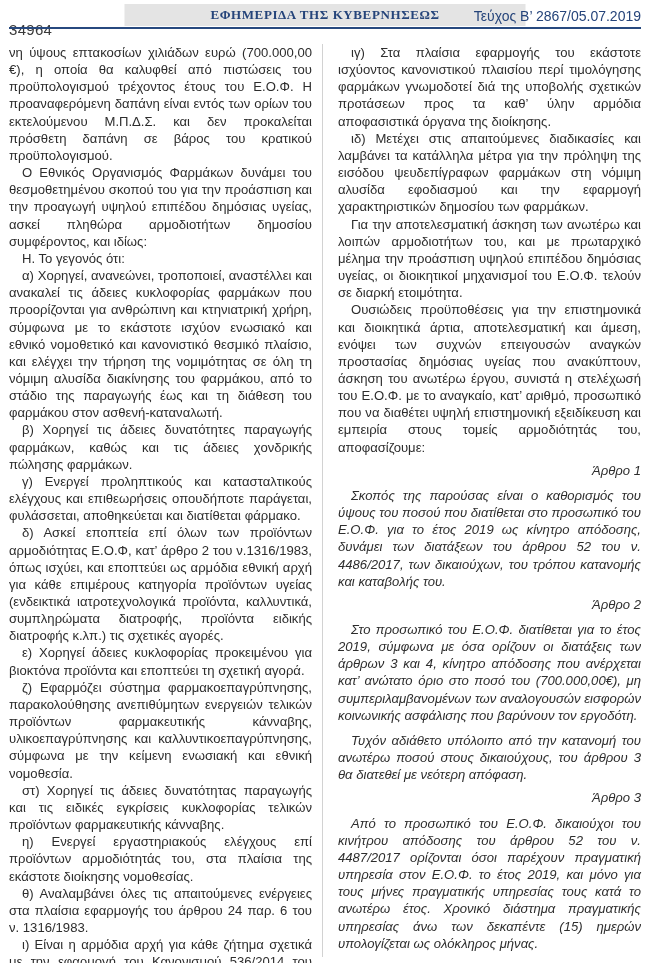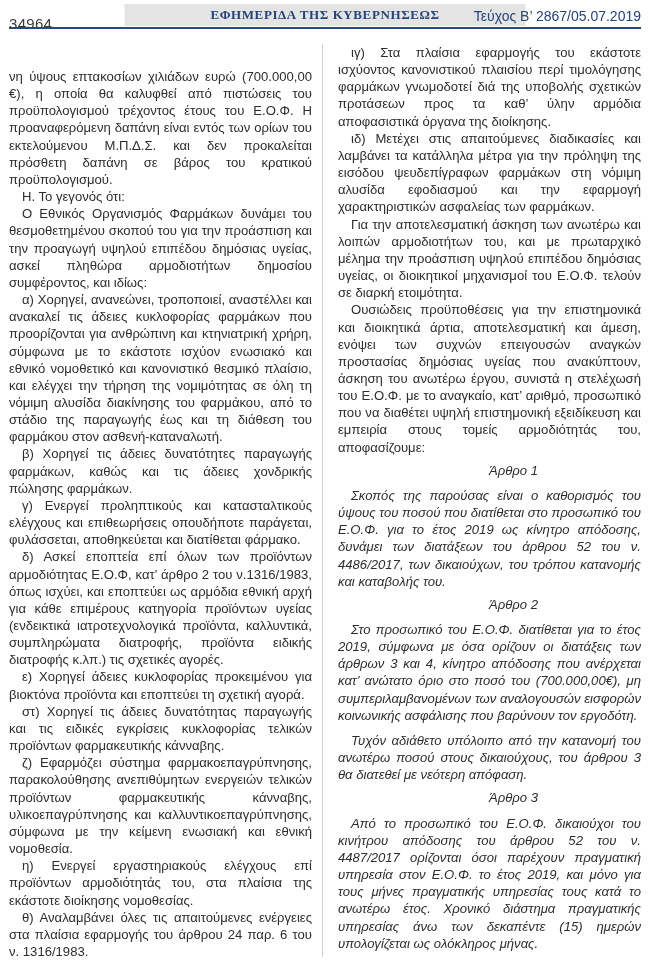--- a/index.html
+++ b/index.html
@@ -7,21 +7,21 @@
     position:relative;
     width:650px; height:963px;
     background:#ffffff;
     font-family:"Liberation Sans", sans-serif;
     color:#2d2d2d;
     overflow:hidden;
   }
   
   .header { position:absolute; top:4px; left:9px; right:9px; height:22px; }
   .page-num {
-    position:absolute; left:0; top:11px;
+    position:absolute; left:0; top:17px;
     font-size:15px; color:#3a3a3a; letter-spacing:0.3px;
   }
   .title-band {
     position:absolute; left:50%; transform:translateX(-50%);
     top:0; width:401px; height:22px;
     background:#e4e4e4;
     display:flex; align-items:center; justify-content:center;
   }
   .gazette-title {
     font-family:"Liberation Serif", serif;
@@ -41,24 +41,24 @@
   .columns {
     position:absolute; top:44px; left:9px; width:632px;
     display:flex; gap:26px;
   }
   .col {
     width:303px;
     font-size:13.1px; line-height:17.15px;
     text-align:justify;
   }
   .col p { margin:0; text-indent:13px; }
-  .col p.noind { text-indent:0;margin-top:24px; }
+  .col p.noind { text-indent:0; }
   .col p.it { font-style:italic;margin-top:8px; }
   .col p.art {
-    font-style:italic; text-indent:0; text-align:center;
+    font-style:italic; text-indent:0; text-align:right;
     padding-left:48px; margin:6px 0 3px 0;
   }
   .col-divider {
     position:absolute; top:44px; bottom:6px; left:322px;
     width:1px; background:#d2d2d2;
   }
 </style>
 </head>
 <body>
 
@@ -69,36 +69,36 @@
     <div class="title-band">
       <span class="gazette-title">ΕΦΗΜΕΡΙΔΑ ΤΗΣ ΚΥΒΕΡΝΗΣΕΩΣ</span>
     </div>
     <div class="issue-info">Τεύχος Β’ 2867/05.07.2019</div>
   </div>
   <div class="header-rule"></div>
 
   <div class="columns">
     <div class="col">
         <p class="noind">νη ύψους επτακοσίων χιλιάδων ευρώ (700.000,00 €), η οποία θα καλυφθεί από πιστώσεις του προϋπολογισμού τρέχοντος έτους του Ε.Ο.Φ. Η προαναφερόμενη δαπάνη είναι εντός των ορίων του εκτελούμενου Μ.Π.Δ.Σ. και δεν προκαλείται πρόσθετη δαπάνη σε βάρος του κρατικού προϋπολογισμού.</p>
+        <p>Ο Εθνικός Οργανισμός Φαρμάκων δυνάμει του θεσμοθετημένου σκοπού του για την προάσπιση και την προαγωγή υψηλού επιπέδου δημόσιας υγείας, ασκεί πληθώρα αρμοδιοτήτων δημοσίου συμφέροντος, και ιδίως:</p>
         <p>Η. Το γεγονός ότι:</p>
-        <p>Ο Εθνικός Οργανισμός Φαρμάκων δυνάμει του θεσμοθετημένου σκοπού του για την προάσπιση και την προαγωγή υψηλού επιπέδου δημόσιας υγείας, ασκεί πληθώρα αρμοδιοτήτων δημοσίου συμφέροντος, και ιδίως:</p>
         <p>α) Χορηγεί, ανανεώνει, τροποποιεί, αναστέλλει και ανακαλεί τις άδειες κυκλοφορίας φαρμάκων που προορίζονται για ανθρώπινη και κτηνιατρική χρήρη, σύμφωνα με το εκάστοτε ισχύον ενωσιακό και εθνικό νομοθετικό και κανονιστικό θεσμικό πλαίσιο, και ελέγχει την τήρηση της νομιμότητας σε όλη τη νόμιμη αλυσίδα διακίνησης του φαρμάκου, από το στάδιο της παραγωγής έως και τη διάθεση του φαρμάκου στον ασθενή-καταναλωτή.</p>
         <p>β) Χορηγεί τις άδειες δυνατότητες παραγωγής φαρμάκων, καθώς και τις άδειες χονδρικής πώλησης φαρμάκων.</p>
         <p>γ) Ενεργεί προληπτικούς και κατασταλτικούς ελέγχους και επιθεωρήσεις οπουδήποτε παράγεται, φυλάσσεται, αποθηκεύεται και διατίθεται φάρμακο.</p>
         <p>δ) Ασκεί εποπτεία επί όλων των προϊόντων αρμοδιότητας Ε.Ο.Φ, κατ’ άρθρο 2 του ν.1316/1983, όπως ισχύει, και εποπτεύει ως αρμόδια εθνική αρχή για κάθε επιμέρους κατηγορία προϊόντων υγείας (ενδεικτικά ιατροτεχνολογικά προϊόντα, καλλυντικά, συμπληρώματα διατροφής, προϊόντα ειδικής διατροφής κ.λπ.) τις σχετικές αγορές.</p>
         <p>ε) Χορηγεί άδειες κυκλοφορίας προκειμένου για βιοκτόνα προϊόντα και εποπτεύει τη σχετική αγορά.</p>
+        <p>ζ) Εφαρμόζει σύστημα φαρμακοεπαγρύπνησης, παρακολούθησης ανεπιθύμητων ενεργειών τελικών προϊόντων φαρμακευτικής κάνναβης, υλικοεπαγρύπνησης και καλλυντικοεπαγρύπνησης, σύμφωνα με την κείμενη ενωσιακή και εθνική νομοθεσία.</p>
         <p>στ) Χορηγεί τις άδειες δυνατότητας παραγωγής και τις ειδικές εγκρίσεις κυκλοφορίας τελικών προϊόντων φαρμακευτικής κάνναβης.</p>
-        <p>ζ) Εφαρμόζει σύστημα φαρμακοεπαγρύπνησης, παρακολούθησης ανεπιθύμητων ενεργειών τελικών προϊόντων φαρμακευτικής κάνναβης, υλικοεπαγρύπνησης και καλλυντικοεπαγρύπνησης, σύμφωνα με την κείμενη ενωσιακή και εθνική νομοθεσία.</p>
         <p>η) Ενεργεί εργαστηριακούς ελέγχους επί προϊόντων αρμοδιότητάς του, στα πλαίσια της εκάστοτε διοίκησης νομοθεσίας.</p>
         <p>θ) Αναλαμβάνει όλες τις απαιτούμενες ενέργειες στα πλαίσια εφαρμογής του άρθρου 24 παρ. 6 του ν. 1316/1983.</p>
         <p>ι) Είναι η αρμόδια αρχή για κάθε ζήτημα σχετικά με την εφαρμογή του Κανονισμού 536/2014 του Ευρωπαϊκού Κοινοβουλίου και του Συμβουλίου της 16ης Απριλίου 2014 για τις κλινικές δοκιμές που προορίζονται για τον άνθρωπο και την κατάργηση της Οδηγίας 2001/20/ΕΚ» (με την επιφύλαξη των ζητημάτων που εμπίπτουν στην καθ’ ύλην αρμοδιότητα της Εθνικής Επιτροπής Δεοντολογίας).</p>
       </div>
     <div class="col">
         <p>ιγ) Στα πλαίσια εφαρμογής του εκάστοτε ισχύοντος κανονιστικού πλαισίου περί τιμολόγησης φαρμάκων γνωμοδοτεί διά της υποβολής σχετικών προτάσεων προς τα καθ’ ύλην αρμόδια αποφασιστικά όργανα της διοίκησης.</p>
-        <p>ιδ) Μετέχει στις απαιτούμενες διαδικασίες και λαμβάνει τα κατάλληλα μέτρα για την πρόληψη της εισόδου ψευδεπίγραφων φαρμάκων στη νόμιμη αλυσίδα εφοδιασμού και την εφαρμογή χαρακτηριστικών ασφαλείας των φαρμάκων.</p>
+        <p>ιδ) Μετέχει στις απαιτούμενες διαδικασίες και λαμβάνει τα κατάλληλα μέτρα για την πρόληψη της εισόδου ψευδεπίγραφων φαρμάκων στη νόμιμη αλυσίδα εφοδιασμού και την εφαρμογή χαρακτηριστικών δημοσίου των φαρμάκων.</p>
         <p>Για την αποτελεσματική άσκηση των ανωτέρω και λοιπών αρμοδιοτήτων του, και με πρωταρχικό μέλημα την προάσπιση υψηλού επιπέδου δημόσιας υγείας, οι διοικητικοί μηχανισμοί του Ε.Ο.Φ. τελούν σε διαρκή ετοιμότητα.</p>
         <p>Ουσιώδεις προϋποθέσεις για την επιστημονικά και διοικητικά άρτια, αποτελεσματική και άμεση, ενόψει των συχνών επειγουσών αναγκών προστασίας δημόσιας υγείας που ανακύπτουν, άσκηση του ανωτέρω έργου, συνιστά η στελέχωσή του Ε.Ο.Φ. με το αναγκαίο, κατ’ αριθμό, προσωπικό που να διαθέτει υψηλή επιστημονική εξειδίκευση και εμπειρία στους τομείς αρμοδιότητάς του, αποφασίζουμε:</p>
         <p class="art">Άρθρο 1</p>
         <p class="it">Σκοπός της παρούσας είναι ο καθορισμός του ύψους του ποσού που διατίθεται στο προσωπικό του Ε.Ο.Φ. για το έτος 2019 ως κίνητρο απόδοσης, δυνάμει των διατάξεων του άρθρου 52 του ν. 4486/2017, των δικαιούχων, του τρόπου κατανομής και καταβολής του.</p>
         <p class="art">Άρθρο 2</p>
         <p class="it">Στο προσωπικό του Ε.Ο.Φ. διατίθεται για το έτος 2019, σύμφωνα με όσα ορίζουν οι διατάξεις των άρθρων 3 και 4, κίνητρο απόδοσης που ανέρχεται κατ’ ανώτατο όριο στο ποσό του (700.000,00€), μη συμπεριλαμβανομένων των αναλογουσών εισφορών κοινωνικής ασφάλισης που βαρύνουν τον εργοδότη.</p>
         <p class="it">Τυχόν αδιάθετο υπόλοιπο από την κατανομή του ανωτέρω ποσού στους δικαιούχους, του άρθρου 3 θα διατεθεί με νεότερη απόφαση.</p>
         <p class="art">Άρθρο 3</p>
         <p class="it">Από το προσωπικό του Ε.Ο.Φ. δικαιούχοι του κινήτρου απόδοσης του άρθρου 52 του ν. 4487/2017 ορίζονται όσοι παρέχουν πραγματική υπηρεσία στον Ε.Ο.Φ. το έτος 2019, και μόνο για τους μήνες πραγματικής υπηρεσίας τους κατά το ανωτέρω έτος. Χρονικό διάστημα πραγματικής υπηρεσίας άνω των δεκαπέντε (15) ημερών υπολογίζεται ως ολόκληρος μήνας.</p>
       </div>

